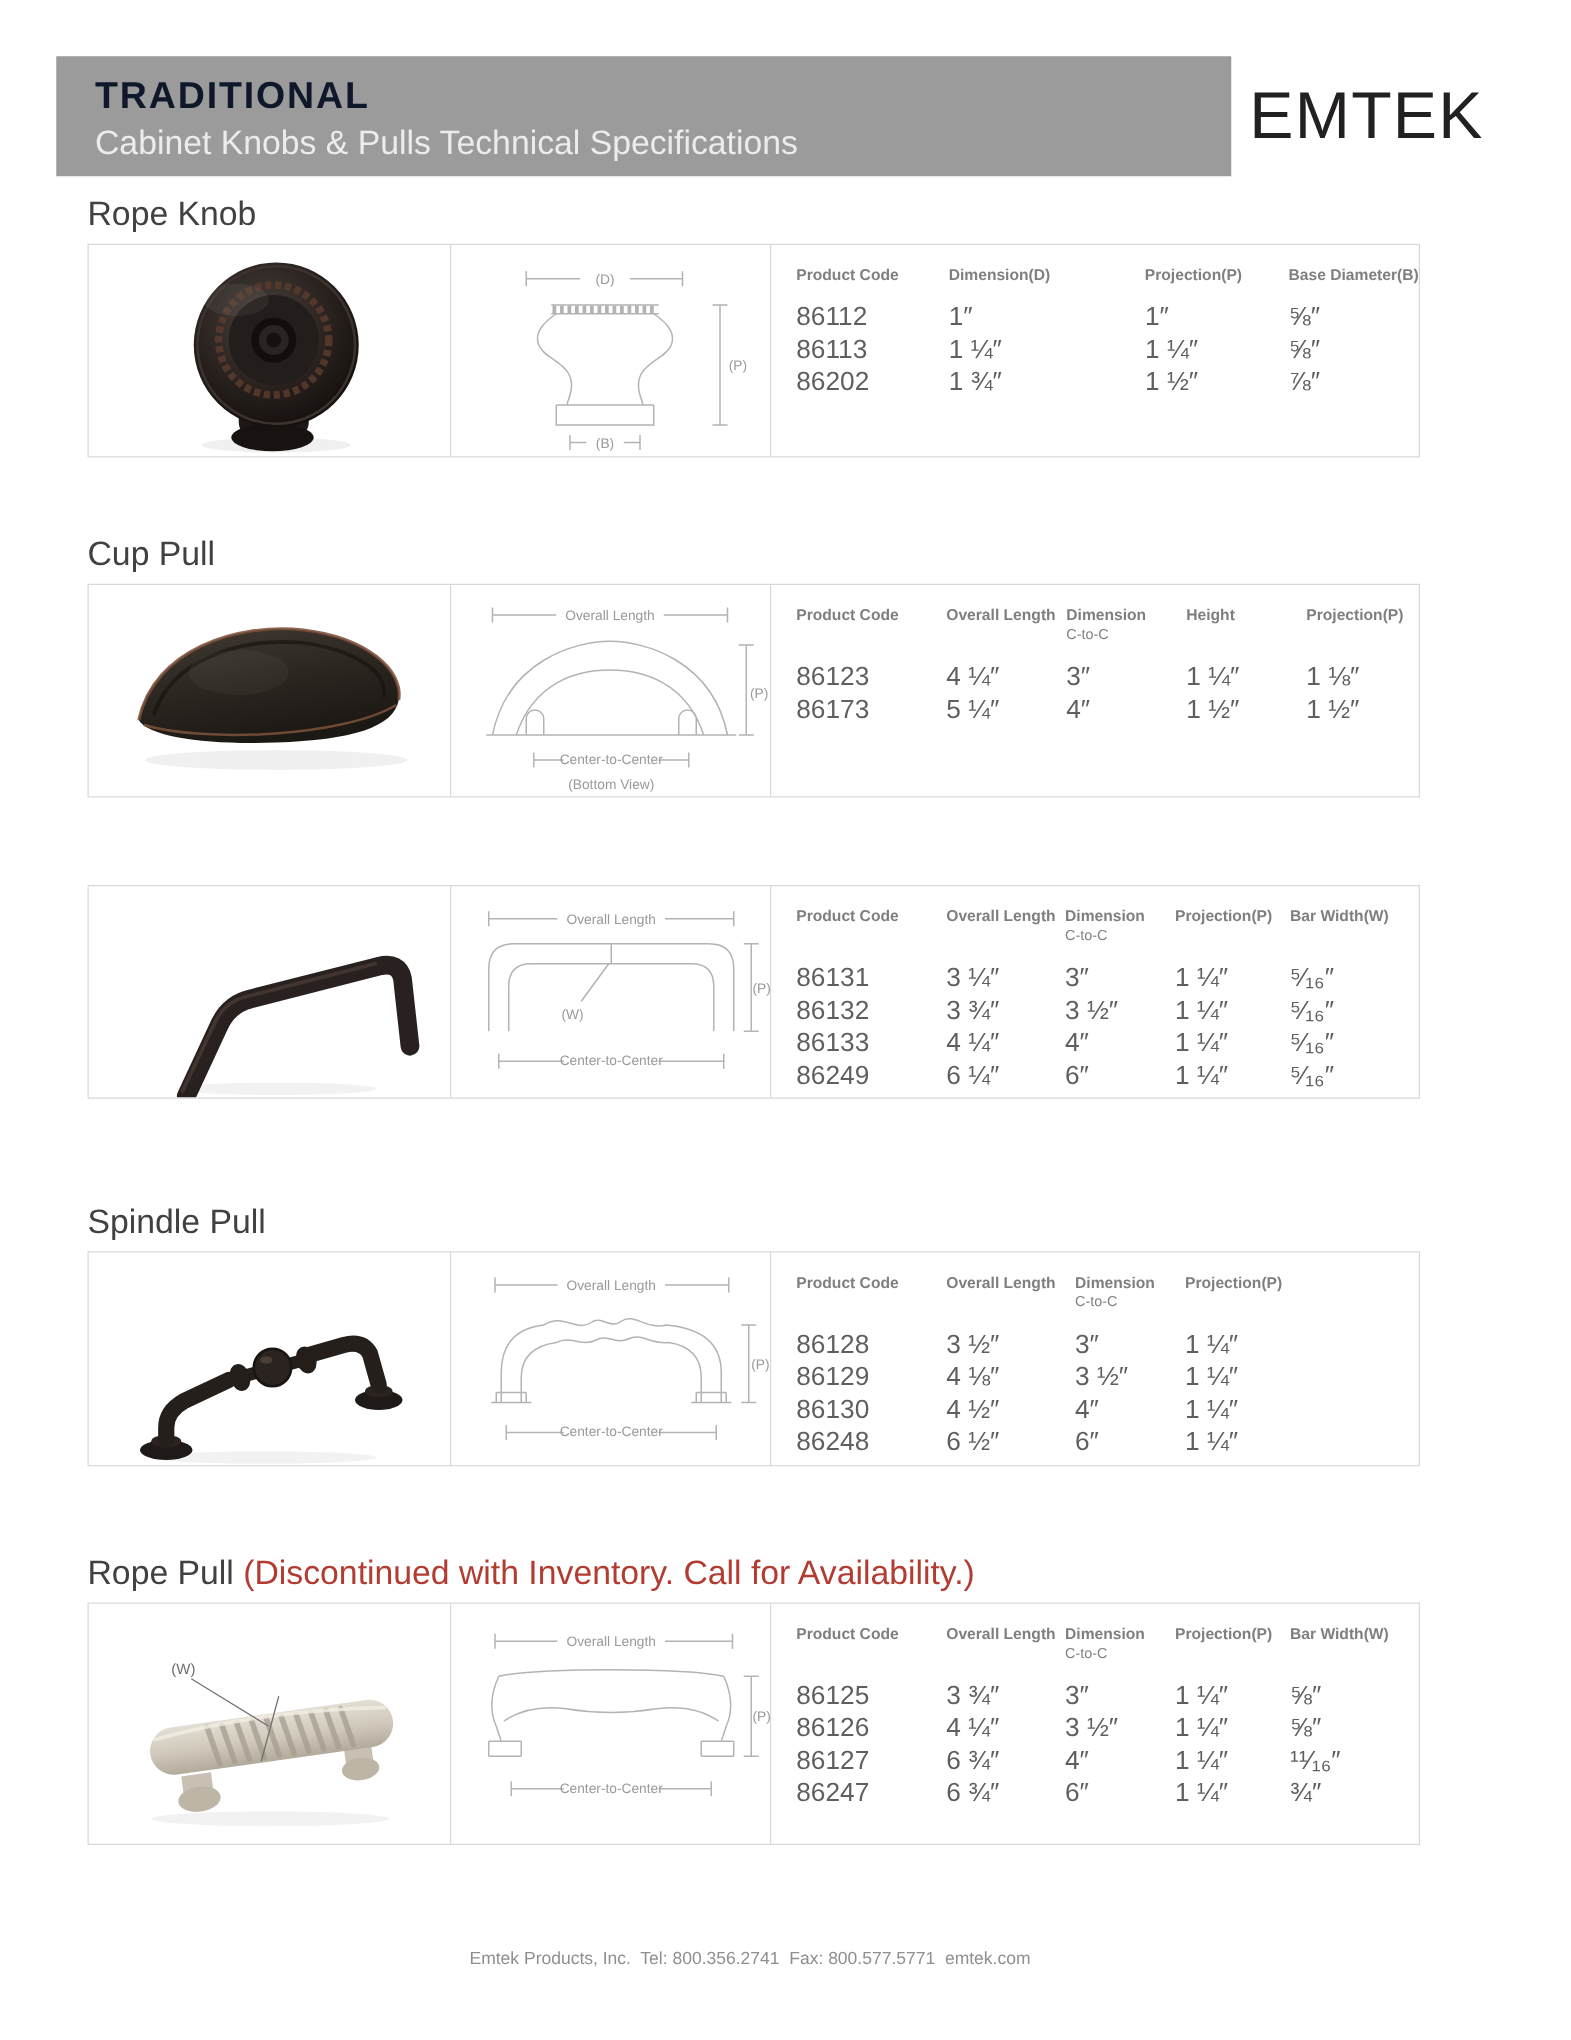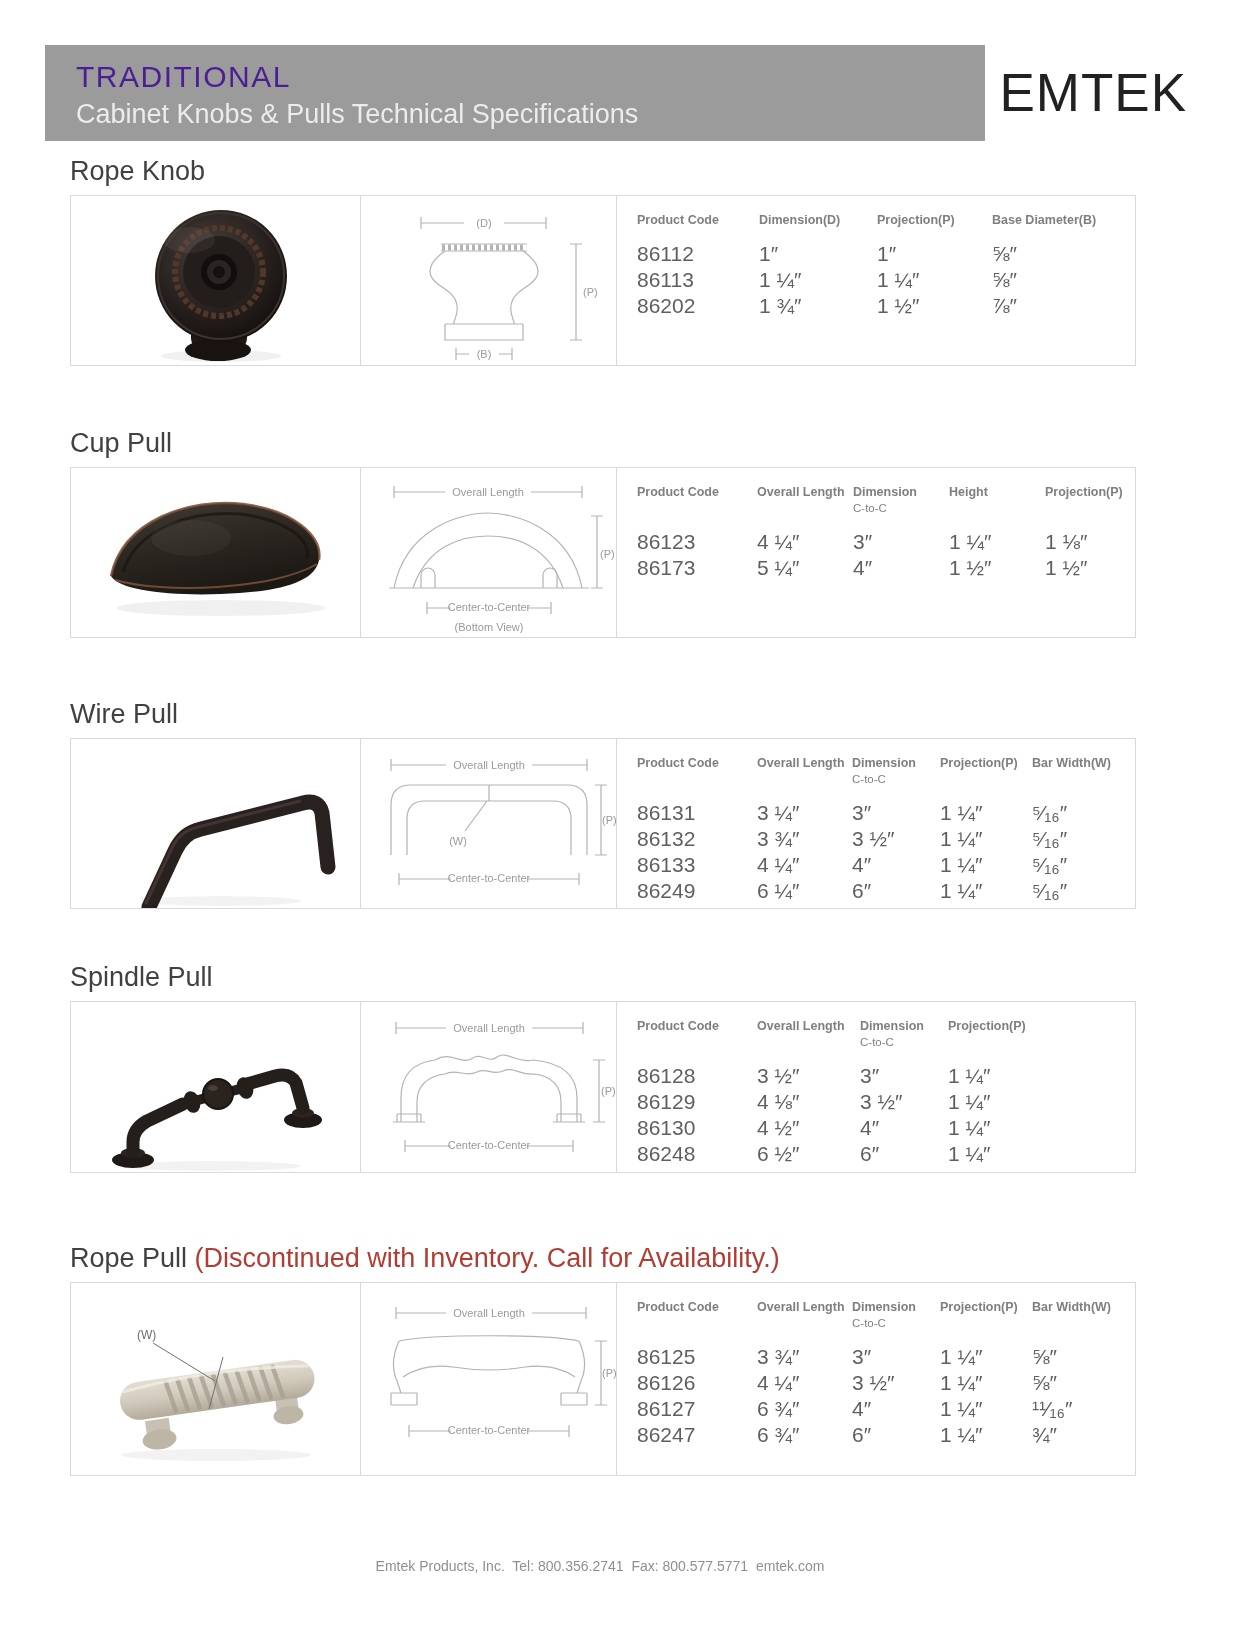--- a/index.html
+++ b/index.html
@@ -3,21 +3,21 @@
 <meta charset="utf-8">
 <style>
   *{margin:0;padding:0;box-sizing:border-box}
   html,body{background:#fff}
   body{width:1257px;height:1632px;position:relative;overflow:hidden;
        font-family:"Liberation Sans","DejaVu Sans",sans-serif;}
   .page{position:absolute;inset:0;background:#fff}
   
   .header-bar{position:absolute;left:45px;top:45px;width:940px;height:96px;
       background:#9b9b9b;padding:15px 0 0 31px}
-  .header-title{font-size:30px;font-weight:normal;letter-spacing:1.5px;color:#4c1d95}
+  .header-title{font-size:30px;font-weight:bold;letter-spacing:1.5px;color:#0f172a}
   .header-sub{font-size:27px;color:#ececec;margin-top:5px;font-weight:400}
   .logo{position:absolute;top:62px;right:70px;font-size:53px;color:#232021;
       letter-spacing:1px;font-weight:400}
   
   .section{position:absolute;left:70px;width:1066px}
   .s1{top:156px}.s2{top:428px}.s3{top:699px}.s4{top:962px}.s5{top:1243px}
   .sec-title{font-size:27px;color:#414141;font-weight:400;line-height:30px;white-space:nowrap}
   .sec-note{color:#b23c31}
   .spec-box{margin-top:9px;display:flex;border:1px solid #d9d9d9;background:#fff}
   .s1 .spec-box,.s2 .spec-box,.s3 .spec-box{height:171px}
@@ -27,21 +27,21 @@
   .diagram-cell{width:256px;border-right:1px solid #d9d9d9;overflow:hidden}
   .table-cell{flex:1;padding:17px 0 0 20px;overflow:hidden}
   
   .trow{display:flex}
   .thead{margin-bottom:13px}
   .tcell{font-size:21px;color:#5f5f5f;line-height:26px;font-weight:400;white-space:nowrap}
   .thead .tcell{font-size:12.5px;font-weight:bold;color:#7f7f7f;line-height:15px}
   .subhead{font-size:11.5px;font-weight:normal;color:#818181;margin-top:1px}
   
   .t-a .tcell:nth-child(1){width:122px}
-  .t-a .tcell:nth-child(2){width:118px}
+  .t-a .tcell:nth-child(2){width:157px}
   .t-a .tcell:nth-child(3){width:115px}
   .t-b .tcell:nth-child(1){width:120px}
   .t-b .tcell:nth-child(2){width:96px}
   .t-b .tcell:nth-child(3){width:96px}
   .t-b .tcell:nth-child(4){width:96px}
   .t-c .tcell:nth-child(1){width:120px}
   .t-c .tcell:nth-child(2){width:95px}
   .t-c .tcell:nth-child(3){width:88px}
   .t-c .tcell:nth-child(4){width:92px}
   .t-d .tcell:nth-child(1){width:120px}
@@ -212,21 +212,20 @@
             <div class="tcell">5 ¼″</div>
             <div class="tcell">4″</div>
             <div class="tcell">1 ½″</div>
             <div class="tcell">1 ½″</div>
           </div>
         </div>
     </div>
   </section>
 
   <section class="section s3">
-    <h2 class="sec-title">Wire Pull</h2>
     <div class="spec-box">
       <div class="photo-cell">
         <svg width="288" height="169" viewBox="0 0 288 169">
           <ellipse cx="150" cy="162" rx="80" ry="5" fill="#000" opacity="0.05"></ellipse>
           <path d="M78,168 L104,112 Q112,94 130,90 L232,64 Q248,60 251,74 L257,128" fill="none" stroke="#292120" stroke-width="15" stroke-linecap="round" stroke-linejoin="round"></path>
           <path d="M75,164 L101,109 Q109,92 127,88 L229,62" fill="none" stroke="#5b4a40" stroke-width="3" opacity="0.5" stroke-linecap="round"></path>
         </svg>
       </div>
       <div class="diagram-cell">
         <svg width="255" height="169" viewBox="0 0 255 169">

